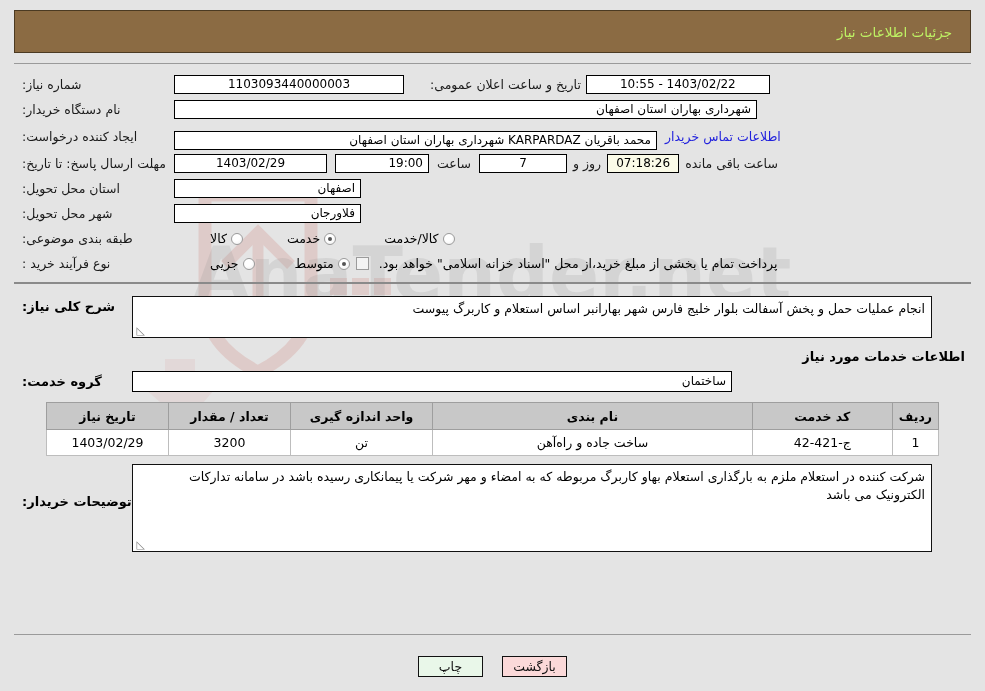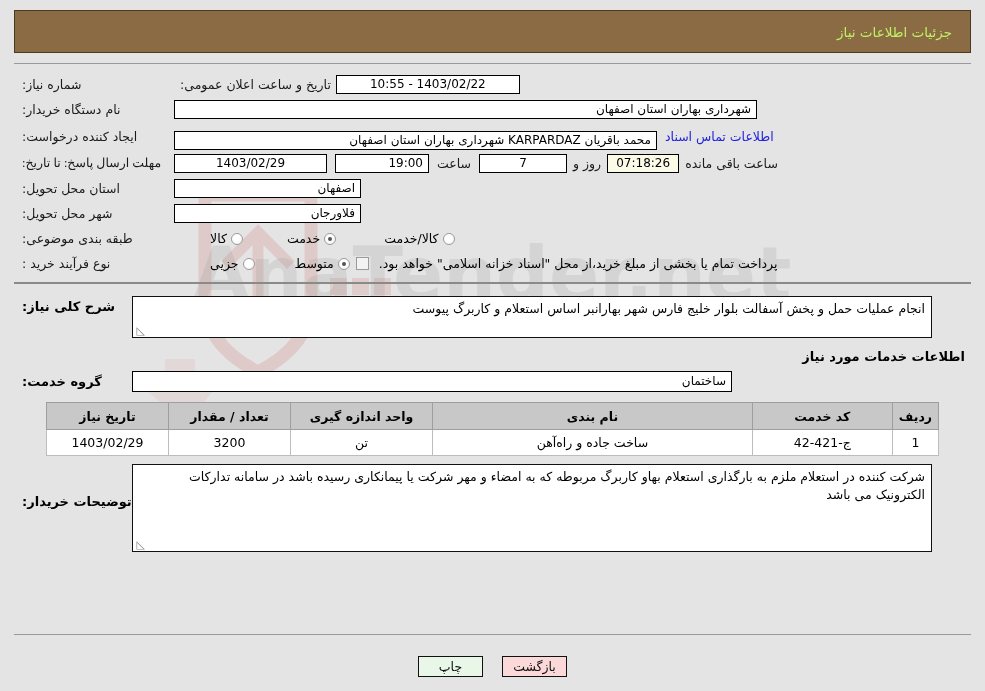--- a/index.html
+++ b/index.html
@@ -317,46 +317,49 @@
   <div class="frame">
 
     <div class="section-top">
 
       <div class="row">
         <div style="flex:1"></div>
         <div class="pair">
           <span class="fld" style="width:184px;">1403/02/22 - 10:55</span>
           <span class="lbl">تاریخ و ساعت اعلان عمومی:</span>
         </div>
+        <div class="pair" style="margin-right:20px;">
+          <span class="fld" style="width:230px;">1103093440000003</span>
+        </div>
         <div class="lbl lbl-w">شماره نیاز:</div>
       </div>
 
       <div class="row">
         <div style="flex:1"></div>
         <span class="fld right" style="width:583px;">شهرداری بهاران استان اصفهان</span>
         <div class="lbl lbl-w">نام دستگاه خریدار:</div>
       </div>
 
       <div class="row">
         <div style="flex:1"></div>
-        <span class="link">اطلاعات تماس اسناد</span>
+        <span class="link">اطلاعات تماس خریدار</span>
         <span class="fld right" style="width:483px;margin-right:8px;margin-top:8px;">محمد باقریان KARPARDAZ شهرداری بهاران استان اصفهان</span>
         <div class="lbl lbl-w">ایجاد کننده درخواست:</div>
       </div>
 
       <div class="row">
         <div style="flex:1"></div>
         <span class="lbl" style="padding-left:0;">ساعت باقی مانده</span>
         <span class="fld hl" style="width:72px;margin-right:6px;">07:18:26</span>
         <span class="lbl" style="padding:0 6px;">روز و</span>
         <span class="fld" style="width:88px;">7</span>
         <span class="lbl" style="padding:0 8px;">ساعت</span>
         <span class="fld" style="width:94px;text-align:right;">19:00</span>
         <span class="fld" style="width:153px;margin-right:8px;">1403/02/29</span>
-        <div class="lbl lbl-w" style="white-space:normal;line-height:1.25;font-family:Liberation Serif, serif;">مهلت ارسال پاسخ: تا تاریخ:</div>
+        <div class="lbl lbl-w" style="white-space:normal;line-height:1.25;">مهلت ارسال پاسخ: تا تاریخ:</div>
       </div>
 
       <div class="row">
         <div style="flex:1"></div>
         <span class="fld right" style="width:187px;">اصفهان</span>
         <div class="lbl lbl-w">استان محل تحویل:</div>
       </div>
 
       <div class="row">
         <div style="flex:1"></div>

